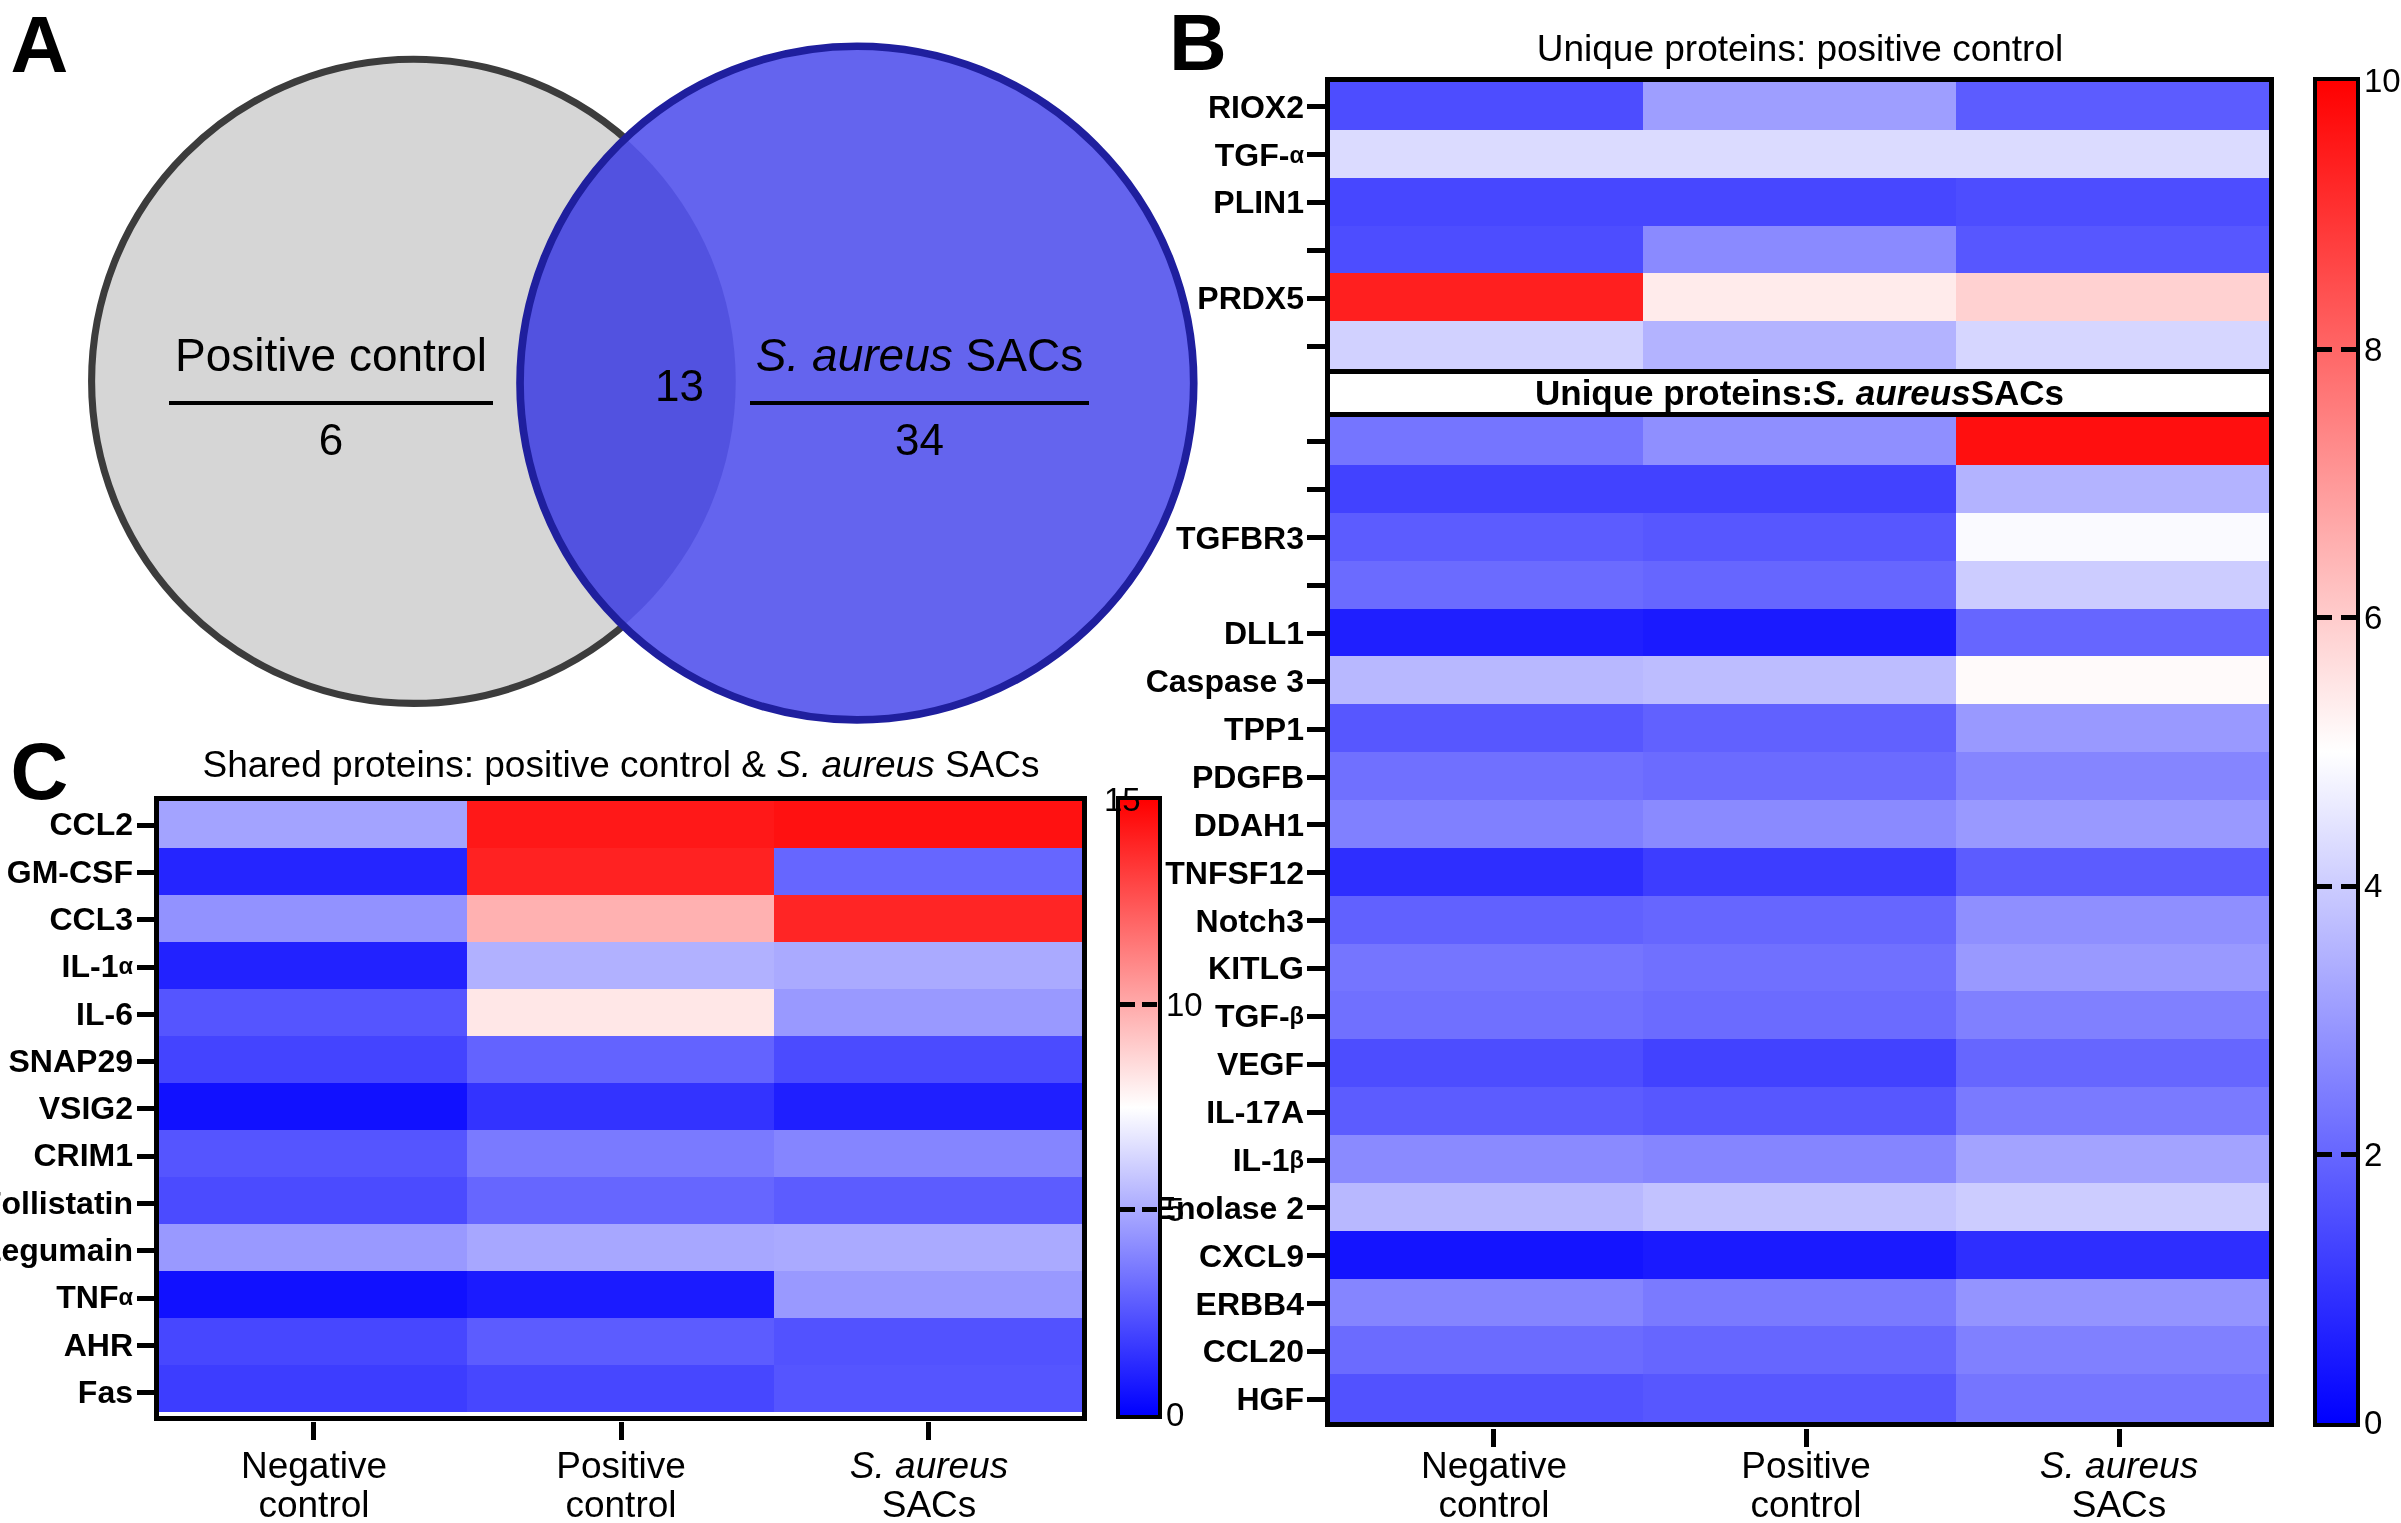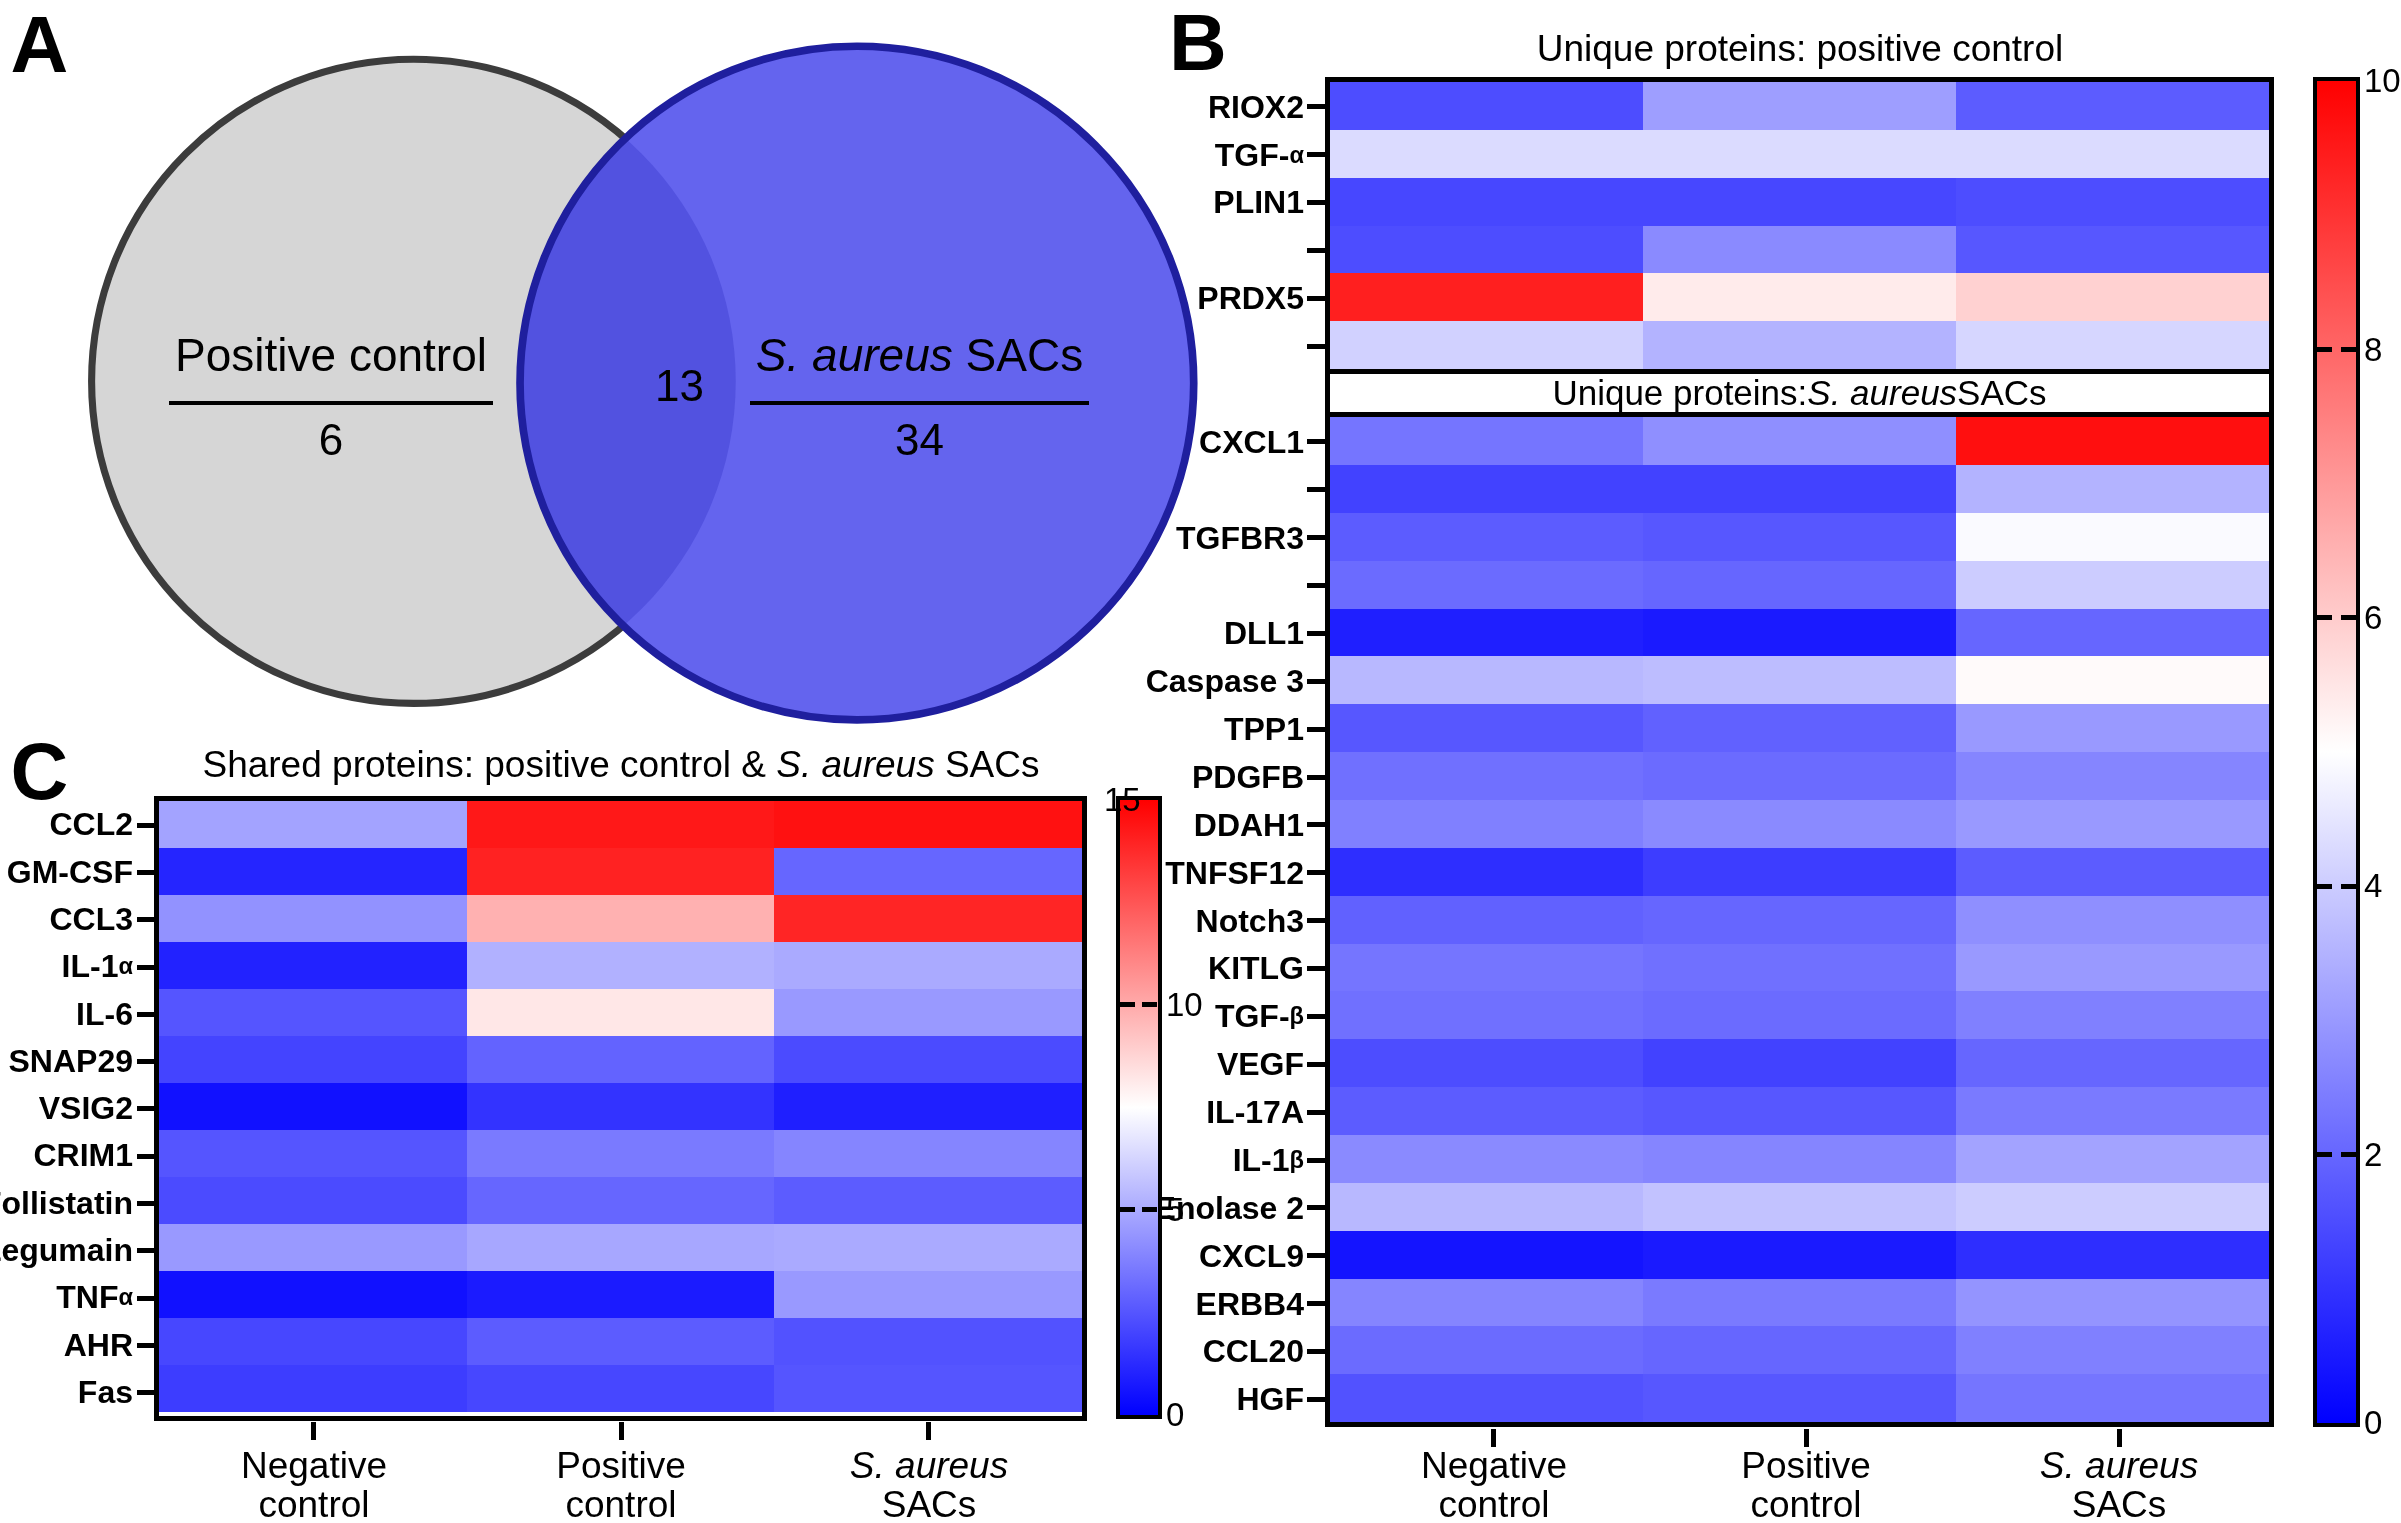--- a/index.html
+++ b/index.html
@@ -88,21 +88,21 @@
       <div class="hm-row" style="height: 48px;">
         <div class="hm-cell" title="PRDX5 / Negative control: 9.4" style="background: rgb(255, 31, 31);"></div>
         <div class="hm-cell" title="PRDX5 / Positive control: 5.4" style="background: rgb(255, 235, 235);"></div>
         <div class="hm-cell" title="PRDX5 / S. aureus SACs: 5.9" style="background: rgb(255, 209, 209);"></div>
       </div>
       <div class="hm-row" style="height: 48px;">
         <div class="hm-cell" title="PARP1 / Negative control: 4.1" style="background: rgb(209, 209, 255);"></div>
         <div class="hm-cell" title="PARP1 / Positive control: 3.5" style="background: rgb(179, 179, 255);"></div>
         <div class="hm-cell" title="PARP1 / S. aureus SACs: 4.2" style="background: rgb(214, 214, 255);"></div>
       </div>
-      <div class="hm-band" style="height: 48px;">
+      <div class="hm-band" style="height: 48px; font-weight: bold;">
         <span>Unique proteins: </span>
         <span class="it">S. aureus</span>
         <span> SACs</span>
       </div>
       <div class="hm-row" style="height: 48px;">
         <div class="hm-cell" title="CXCL1 / Negative control: 2.3" style="background: rgb(117, 117, 255);"></div>
         <div class="hm-cell" title="CXCL1 / Positive control: 2.8" style="background: rgb(143, 143, 255);"></div>
         <div class="hm-cell" title="CXCL1 / S. aureus SACs: 9.7" style="background: rgb(255, 15, 15);"></div>
       </div>
       <div class="hm-row" style="height: 48px;">
@@ -209,21 +209,20 @@
     <div class="row-label" style="left: 975px; top: 83px; width: 329px; height: 48px;">RIOX2</div>
     <div class="tick" style="left: 1307px; top: 104px; width: 17.7px; height: 4.7px;"></div>
     <div class="row-label" style="left: 975px; top: 131px; width: 329px; height: 48px;">TGF-<span class="greek">α</span></div>
     <div class="tick" style="left: 1307px; top: 152px; width: 17.7px; height: 4.7px;"></div>
     <div class="row-label" style="left: 975px; top: 178px; width: 329px; height: 48px;">PLIN1</div>
     <div class="tick" style="left: 1307px; top: 200px; width: 17.7px; height: 4.7px;"></div>
     <div class="tick" style="left: 1307px; top: 248px; width: 17.7px; height: 4.7px;"></div>
     <div class="row-label" style="left: 975px; top: 274px; width: 329px; height: 48px;">PRDX5</div>
     <div class="tick" style="left: 1307px; top: 296px; width: 17.7px; height: 4.7px;"></div>
     <div class="tick" style="left: 1307px; top: 344px; width: 17.7px; height: 4.7px;"></div>
-    <div class="row-label" style="left: 975px; top: 418px; width: 329px; height: 48px;">CXCL1</div>
     <div class="tick" style="left: 1307px; top: 439px; width: 17.7px; height: 4.7px;"></div>
     <div class="tick" style="left: 1307px; top: 487px; width: 17.7px; height: 4.7px;"></div>
     <div class="row-label" style="left: 975px; top: 514px; width: 329px; height: 48px;">TGFBR3</div>
     <div class="tick" style="left: 1307px; top: 535px; width: 17.7px; height: 4.7px;"></div>
     <div class="tick" style="left: 1307px; top: 583px; width: 17.7px; height: 4.7px;"></div>
     <div class="row-label" style="left: 975px; top: 609px; width: 329px; height: 48px;">DLL1</div>
     <div class="tick" style="left: 1307px; top: 631px; width: 17.7px; height: 4.7px;"></div>
     <div class="row-label" style="left: 975px; top: 657px; width: 329px; height: 48px;">Caspase 3</div>
     <div class="tick" style="left: 1307px; top: 679px; width: 17.7px; height: 4.7px;"></div>
     <div class="row-label" style="left: 975px; top: 705px; width: 329px; height: 48px;">TPP1</div>

